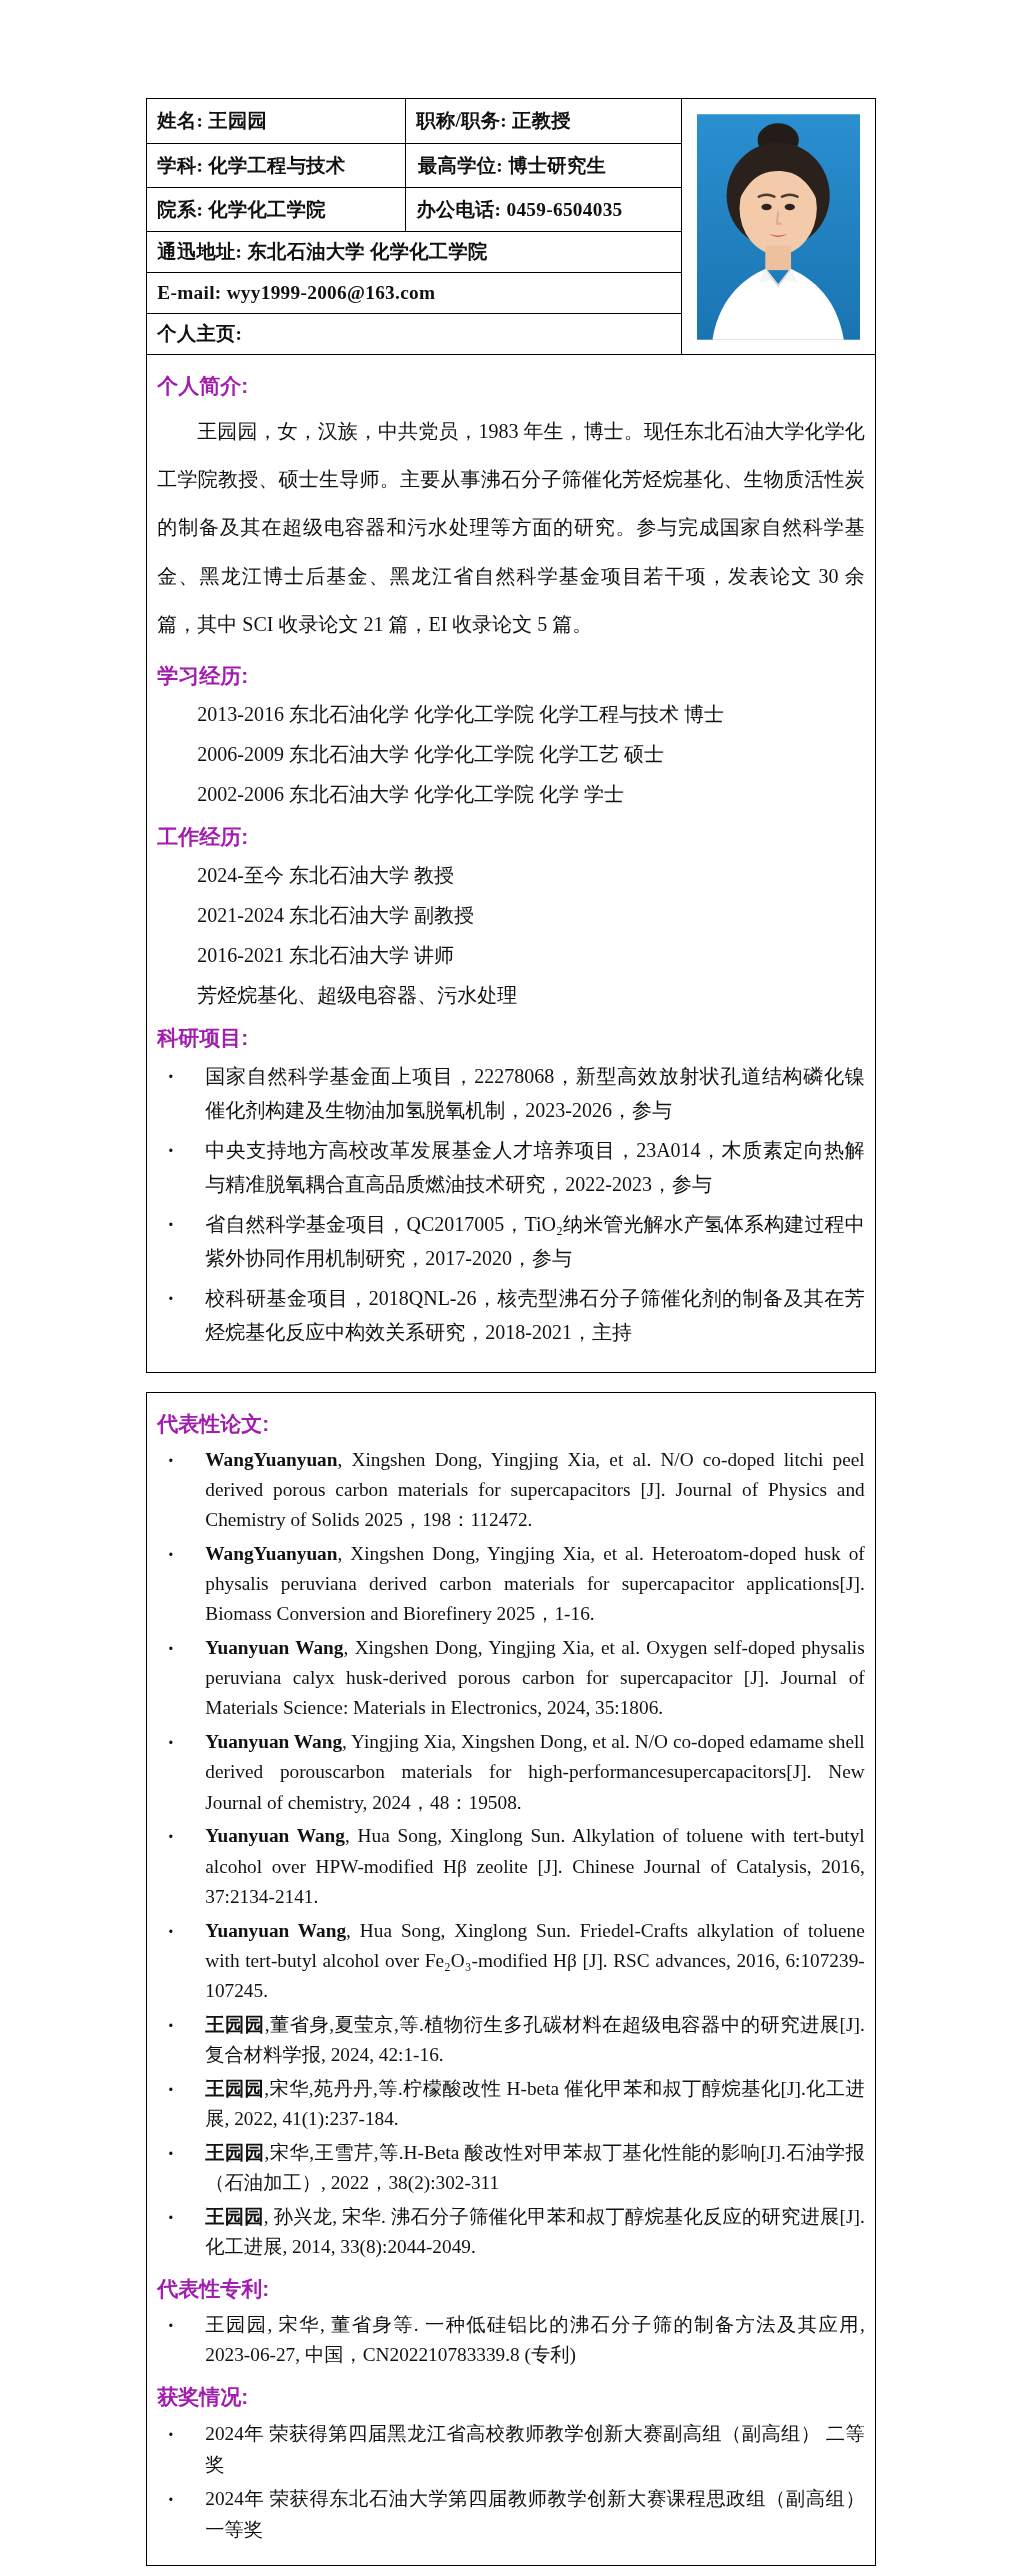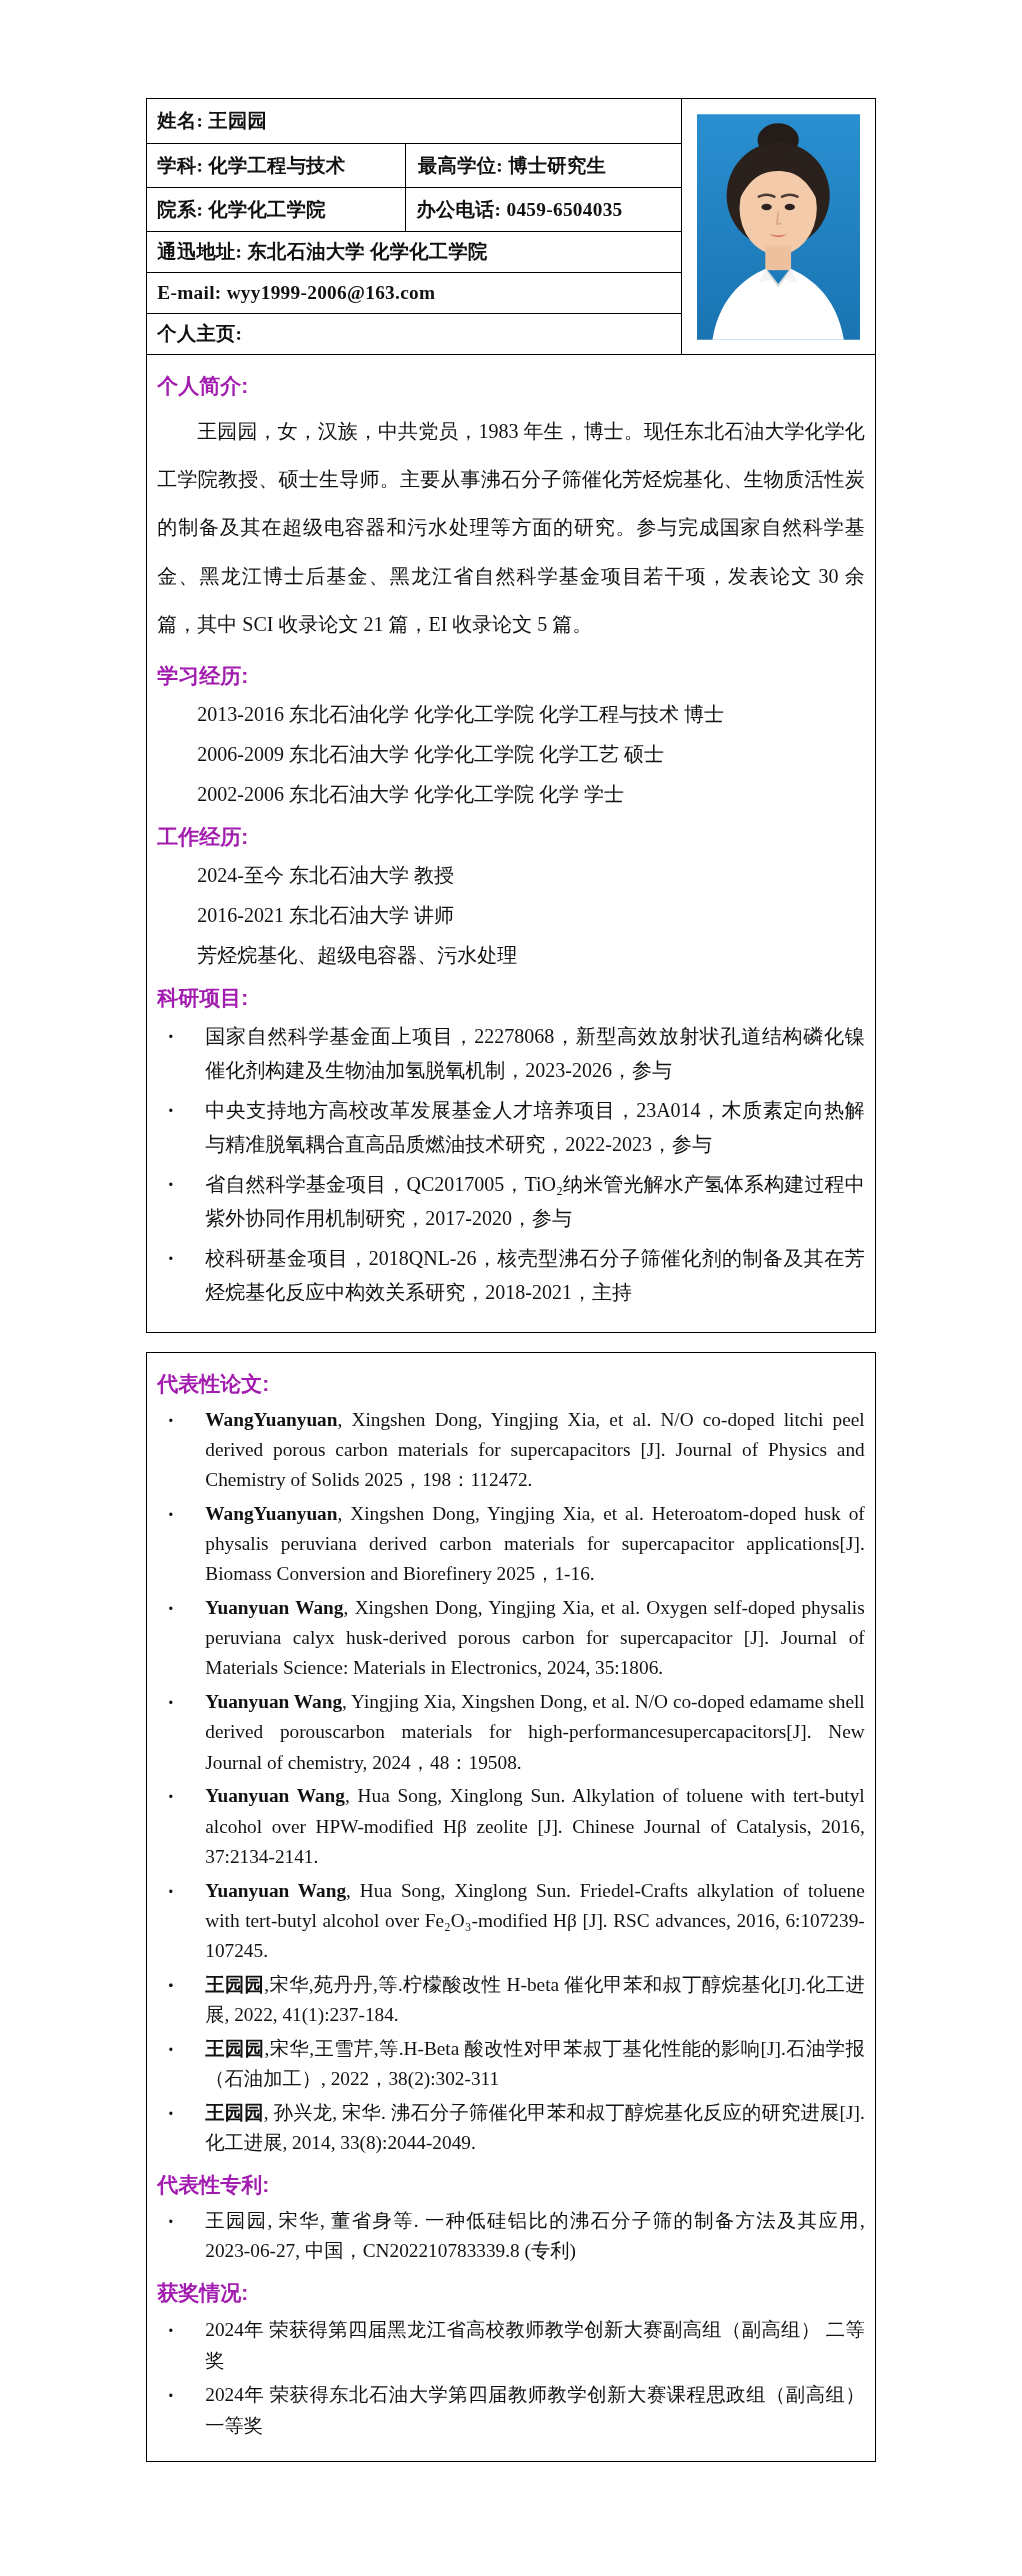--- a/index.html
+++ b/index.html
@@ -68,20 +68,21 @@
   .gap{height:19.3px;}
 </style>
 </head>
 <body>
 
 <div class="page">
   <div class="doc">
 
     <div class="block info-table">
       <div class="cell g-r1c1">姓名: 王园园</div>
+      <div class="cell g-r1c2 bl">职称/职务: 正教授</div>
 
       <div class="cell g-r2c1 bt">学科: 化学工程与技术</div>
       <div class="cell g-r2c2 bt bl">最高学位: 博士研究生</div>
 
       <div class="cell g-r3c1 bt">院系: 化学化工学院</div>
       <div class="cell g-r3c2 bt bl">办公电话: 0459-6504035</div>
 
       <div class="cell g-addr bt">通迅地址: 东北石油大学 化学化工学院</div>
       <div class="cell g-email bt">E-mail: wyy1999-2006@163.com</div>
       <div class="cell g-home bt">个人主页:</div>
@@ -131,20 +132,21 @@
           <div class="sec-h">个人简介:</div>
           <div class="intro-p">王园园，女，汉族，中共党员，1983 年生，博士。现任东北石油大学化学化工学院教授、硕士生导师。主要从事沸石分子筛催化芳烃烷基化、生物质活性炭的制备及其在超级电容器和污水处理等方面的研究。参与完成国家自然科学基金、黑龙江博士后基金、黑龙江省自然科学基金项目若干项，发表论文 30 余篇，其中 SCI 收录论文 21 篇，EI 收录论文 5 篇。</div>
 
           <div class="sec-h">学习经历:</div>
           <div class="plain">2013-2016 东北石油化学 化学化工学院 化学工程与技术 博士</div>
           <div class="plain">2006-2009 东北石油大学 化学化工学院 化学工艺 硕士</div>
           <div class="plain">2002-2006 东北石油大学 化学化工学院 化学 学士</div>
 
           <div class="sec-h">工作经历:</div>
           <div class="plain">2024-至今 东北石油大学 教授</div>
+          <div class="plain">2021-2024 东北石油大学 副教授</div>
           <div class="plain">2016-2021 东北石油大学 讲师</div>
 
           <div class="plain">芳烃烷基化、超级电容器、污水处理</div>
 
           <div class="sec-h">科研项目:</div>
           <div class="bullet-item">
             <span class="bullet">·</span>
             <span>国家自然科学基金面上项目，22278068，新型高效放射状孔道结构磷化镍催化剂构建及生物油加氢脱氧机制，2023-2026，参与</span>
           </div>
           <div class="bullet-item">
@@ -190,20 +192,21 @@
         <div class="bullet-item paper">
           <span class="bullet">·</span>
           <span><b class="au">Yuanyuan Wang</b><span>, Hua Song, Xinglong Sun. Alkylation of toluene with tert-butyl alcohol over HPW-modified Hβ zeolite [J]. Chinese Journal of Catalysis, 2016, 37:2134-2141.</span></span>
         </div>
         <div class="bullet-item paper">
           <span class="bullet">·</span>
           <span><b class="au">Yuanyuan Wang</b><span>, Hua Song, Xinglong Sun. Friedel-Crafts alkylation of toluene with tert-butyl alcohol over Fe₂O₃-modified Hβ [J]. RSC advances, 2016, 6:107239-107245.</span></span>
         </div>
         <div class="bullet-item paper">
           <span class="bullet">·</span>
+          <span><b class="au">王园园</b><span>,董省身,夏莹京,等.植物衍生多孔碳材料在超级电容器中的研究进展[J].复合材料学报, 2024, 42:1-16.</span></span>
         </div>
         <div class="bullet-item paper">
           <span class="bullet">·</span>
           <span><b class="au">王园园</b><span>,宋华,苑丹丹,等.柠檬酸改性 H-beta 催化甲苯和叔丁醇烷基化[J].化工进展, 2022, 41(1):237-184.</span></span>
         </div>
         <div class="bullet-item paper">
           <span class="bullet">·</span>
           <span><b class="au">王园园</b><span>,宋华,王雪芹,等.H-Beta 酸改性对甲苯叔丁基化性能的影响[J].石油学报（石油加工）, 2022，38(2):302-311</span></span>
         </div>
         <div class="bullet-item paper">

